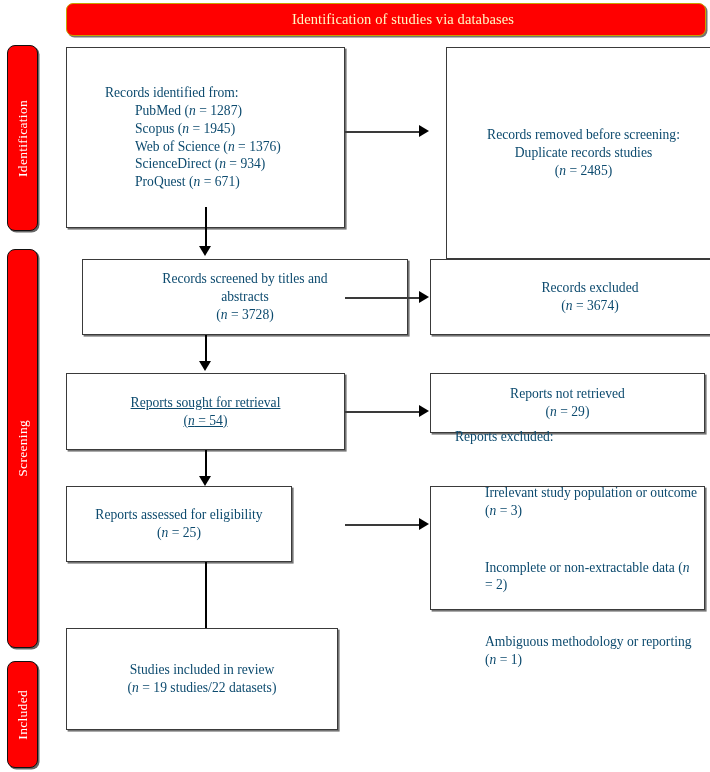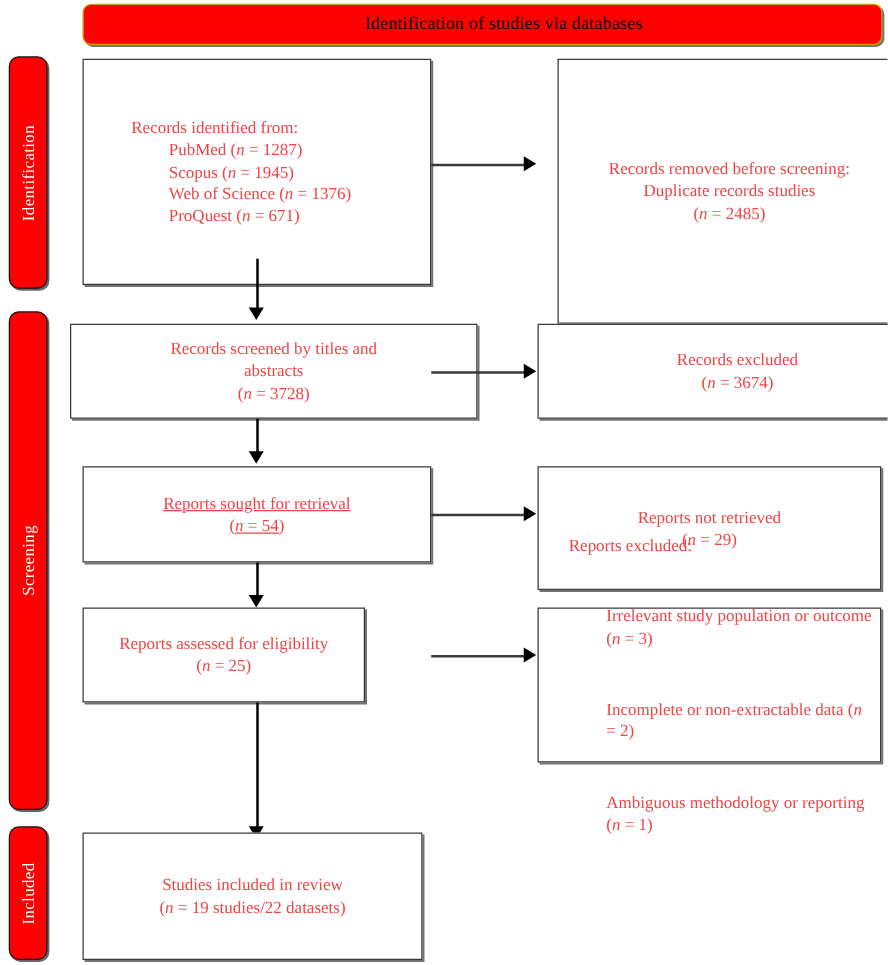--- a/index.html
+++ b/index.html
@@ -22,21 +22,21 @@
     height: 772px;
   }
 
   
   .phase-banner {
     position: absolute;
     background: #FF0000;
     border: 1px solid #C8A000;
     border-radius: 7px;
     box-sizing: border-box;
-    color: #000000;
+    color: #fef9c3;
     display: flex;
     align-items: center;
     justify-content: center;
     font-size: 14.5px;
     letter-spacing: 0.1px;
     box-shadow: 1.5px 1.5px 0 rgba(0,0,0,0.55);
     padding-left: 34px;
   }
 
   
@@ -64,21 +64,21 @@
   .node {
     position: absolute;
     background: #ffffff;
     border: 1.3px solid #3a3a3a;
     box-sizing: border-box;
     box-shadow: 1.6px 1.6px 0 rgba(0,0,0,0.55);
     display: flex;
     flex-direction: column;
     justify-content: center;
     font-size: 13.6px;
-    color: #ef4444;
+    color: #0c4a6e;
     line-height: 1.30;
   }
   .node .body {
     width: 100%;
     box-sizing: border-box;
   }
   .node.center .body { text-align: center; padding: 0 8px; }
   .node.left   .body { text-align: left; }
 
   .lead { display: block; }
@@ -133,39 +133,40 @@
   <div class="phase-rail" style="left:7px; top:661px; width:31px; height:107px;">
     <span>Included</span>
   </div>
 
   <div class="node left" style="left:66px; top:47px; width:279px; height:181px;">
     <div class="body" style="padding-left:38px;">
       <span class="lead">Records identified from:</span>
       <span class="sub">PubMed (<em class="n">n</em> = 1287)</span>
       <span class="sub">Scopus (<em class="n">n</em> = 1945)</span>
       <span class="sub">Web of Science (<em class="n">n</em> = 1376)</span>
+      <span class="sub">ScienceDirect (<em class="n">n</em> = 934)</span>
       <span class="sub">ProQuest (<em class="n">n</em> = 671)</span>
     </div>
   </div>
 
   <div class="node center" style="left:446px; top:47px; width:275px; height:212px;">
     <div class="body">
       <span class="lead">Records removed before screening:</span>
       <span class="lead">Duplicate records studies</span>
       <span class="lead">(<em class="n">n</em> = 2485)</span>
     </div>
   </div>
 
   <div class="hline" style="left:345px; top:131px; width:75px;"></div>
   <div class="arrow-right" style="left:419px; top:125px;"></div>
 
   <div class="vline" style="left:205px; top:207px; height:42px;"></div>
   <div class="arrow-down" style="left:199px; top:246px;"></div>
 
-  <div class="node center" style="left:56px; top:259px; width:326px; height:76px;">
+  <div class="node center" style="left:82px; top:259px; width:326px; height:76px;">
     <div class="body">
       <span class="lead">Records screened by titles and</span>
       <span class="lead">abstracts</span>
       <span class="lead">(<em class="n">n</em> = 3728)</span>
     </div>
   </div>
 
   <div class="node center" style="left:430px; top:259px; width:320px; height:76px;">
     <div class="body">
       <span class="lead">Records excluded</span>
@@ -179,21 +180,21 @@
   <div class="vline" style="left:205px; top:335px; height:28px;"></div>
   <div class="arrow-down" style="left:199px; top:361px;"></div>
 
   <div class="node center" style="left:66px; top:373px; width:279px; height:77px;text-decoration:underline;">
     <div class="body">
       <span class="lead">Reports sought for retrieval</span>
       <span class="lead">(<em class="n">n</em> = 54)</span>
     </div>
   </div>
 
-  <div class="node center" style="left:430px; top:373px; width:275px; height:99px;">
+  <div class="node center" style="left:430px; top:373px; width:275px; height:60px;">
     <div class="body">
       <span class="lead">Reports not retrieved</span>
       <span class="lead">(<em class="n">n</em> = 29)</span>
     </div>
   </div>
 
   <div class="hline" style="left:345px; top:411px; width:75px;"></div>
   <div class="arrow-right" style="left:419px; top:405px;"></div>
 
   <div class="vline" style="left:205px; top:450px; height:30px;"></div>
@@ -214,20 +215,20 @@
       <span class="sub hang">Ambiguous methodology or reporting (<em class="n">n</em> = 1)</span>
     </div>
   </div>
 
   <div class="hline" style="left:345px; top:524px; width:75px;"></div>
   <div class="arrow-right" style="left:419px; top:518px;"></div>
 
   <div class="vline" style="left:205px; top:562px; height:106px;"></div>
   <div class="arrow-down" style="left:199px; top:661px;"></div>
 
-  <div class="node center" style="left:66px; top:666px; width:272px; height:102px;">
+  <div class="node center" style="left:66px; top:628px; width:272px; height:102px;">
     <div class="body">
       <span class="lead">Studies included in review</span>
       <span class="lead">(<em class="n">n</em> = 19 studies/22 datasets)</span>
     </div>
   </div>
 
 </div>
 
 </body></html>

